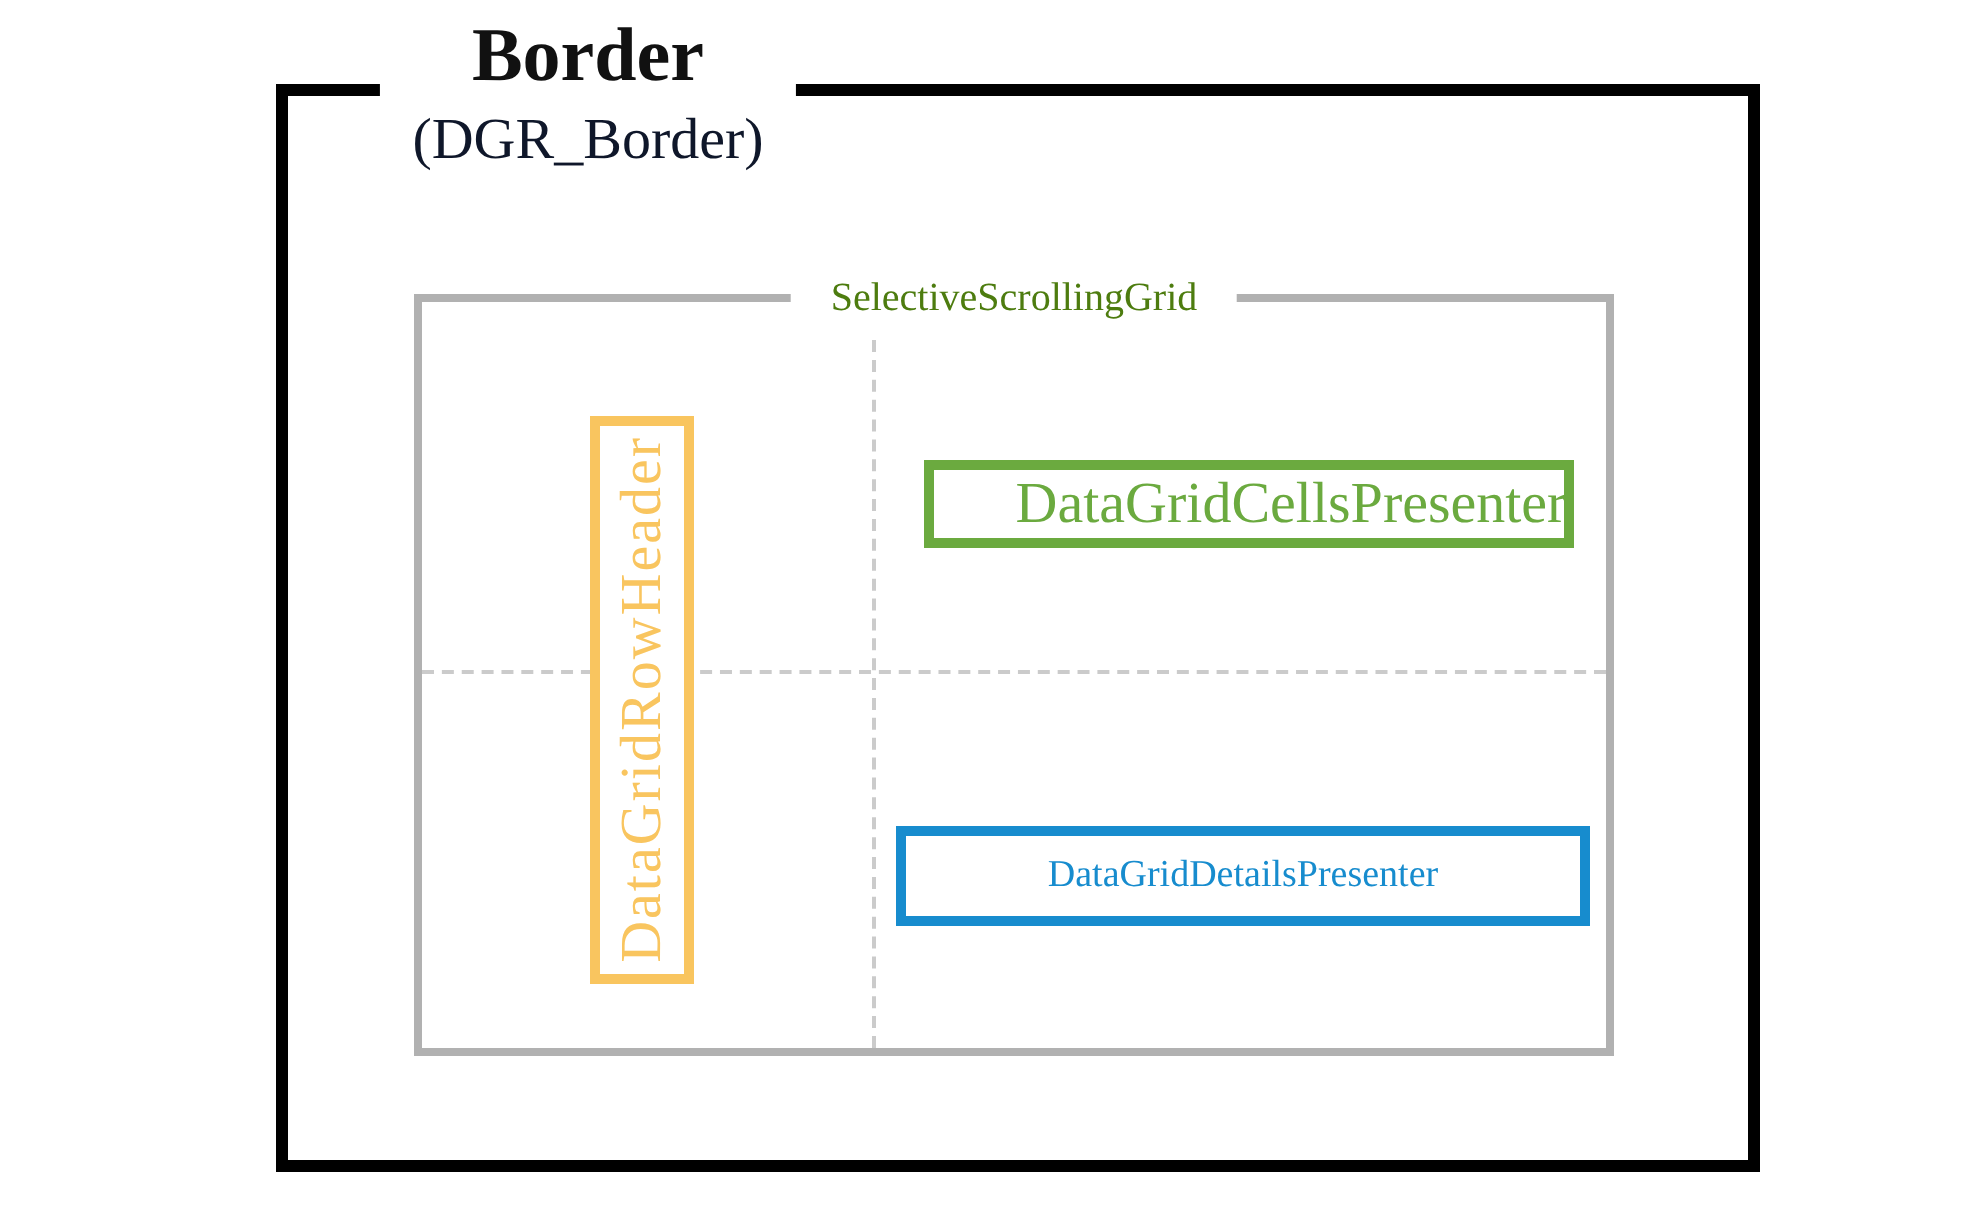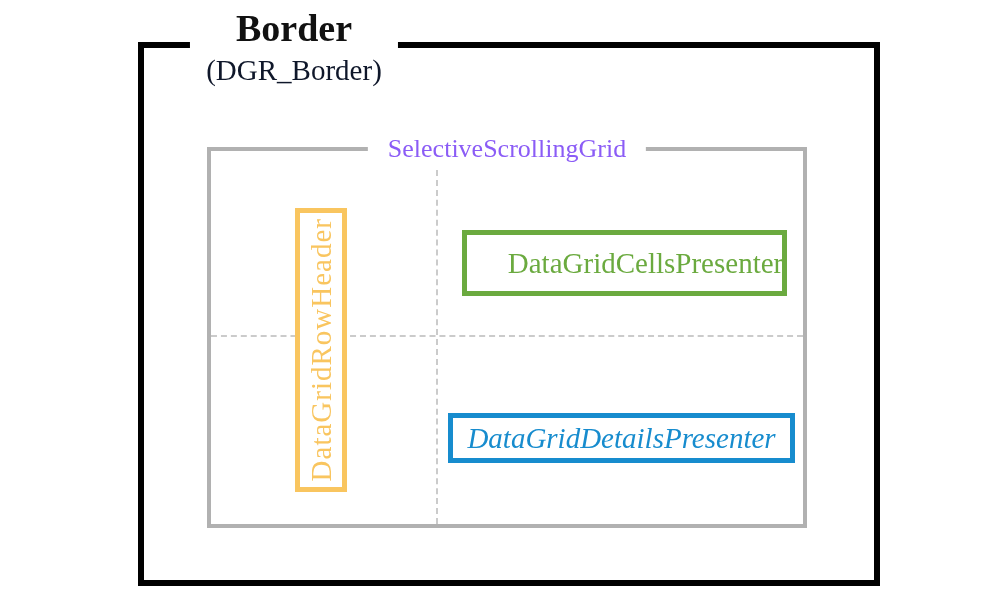--- a/index.html
+++ b/index.html
@@ -43,21 +43,21 @@
     left: 187px; top: 147px; width: 600px; height: 381px;
     border: 4px solid #B1B1B1;
     z-index: 2;
   }
   .grid-title {
     left: 487px; top: 130px;
     transform: translateX(-50%);
     background: #ffffff;
     padding: 0 20px;
     height: 38px; line-height: 38px;
-    font-size: 26px; color: #8b5cf6;
+    font-size: 20px; color: #4d7c0f;
     white-space: nowrap;
     z-index: 3;
     text-align: right;
   }
 
   
   .gridline-v {
     left: 416px; top: 170px; width: 0; height: 354px;
     border-left: 2px dashed #CBCBCB;
     z-index: 2;
@@ -79,30 +79,29 @@
     left: 275px; top: 208px; width: 52px; height: 284px;
     border: 5px solid #F9C55F; color: #F9C55F;
   }
   .node-rowheader .vtext {
     writing-mode: vertical-rl;
     transform: rotate(180deg);
     font-size: 29px;
     letter-spacing: 1px;
   }
   .node-cells {
-    left: 442px; top: 230px; width: 325px; height: 66px;
+    left: 442px; top: 230px; width: 325px; height: 44px;
     border: 5px solid #6BAA3F; color: #6BAA3F;
     font-size: 29px;
     padding-left: 42px;
   }
   .node-details {
     left: 428px; top: 413px; width: 347px; height: 50px;
     border: 5px solid #4c1d95; color: #178CCE;
-    font-size: 29px;
-    font-style: italic;
+    font-size: 19px;
   }
 </style>
 </head>
 <body>
 
 <div class="canvas">
 
   <div class="abs root-outline"></div>
   <div class="abs root-title">Border</div>
   <div class="abs root-subtitle">(DGR_Border)</div>

